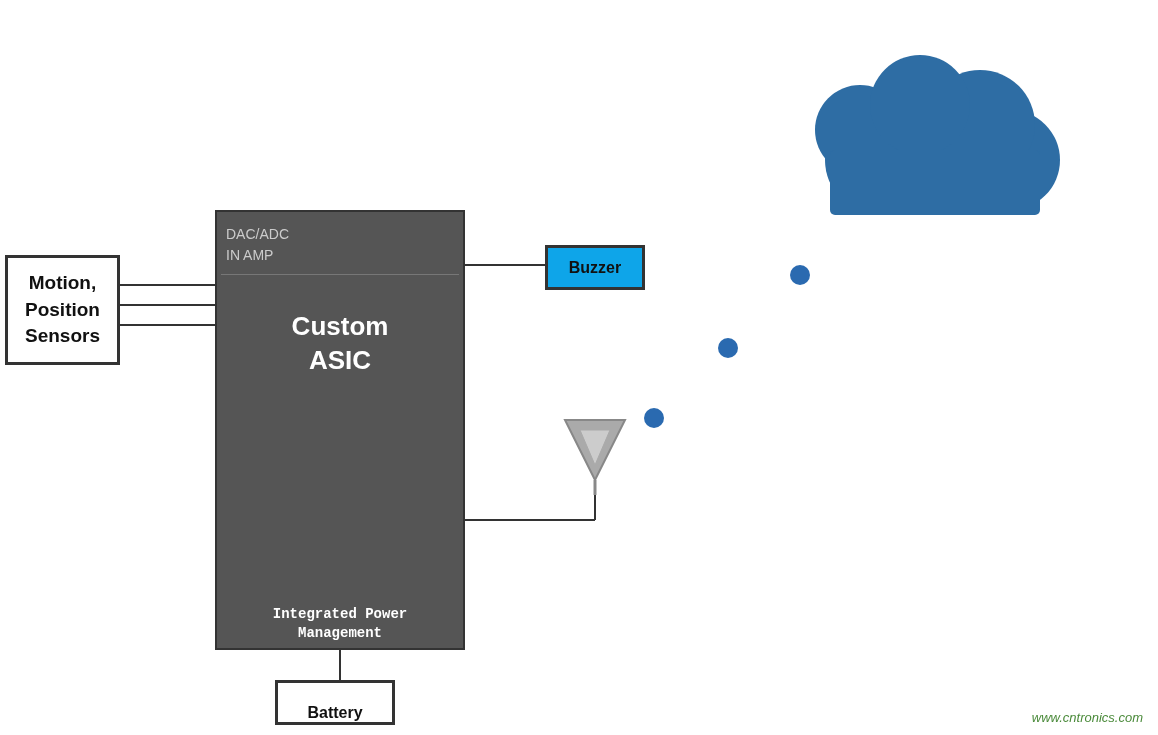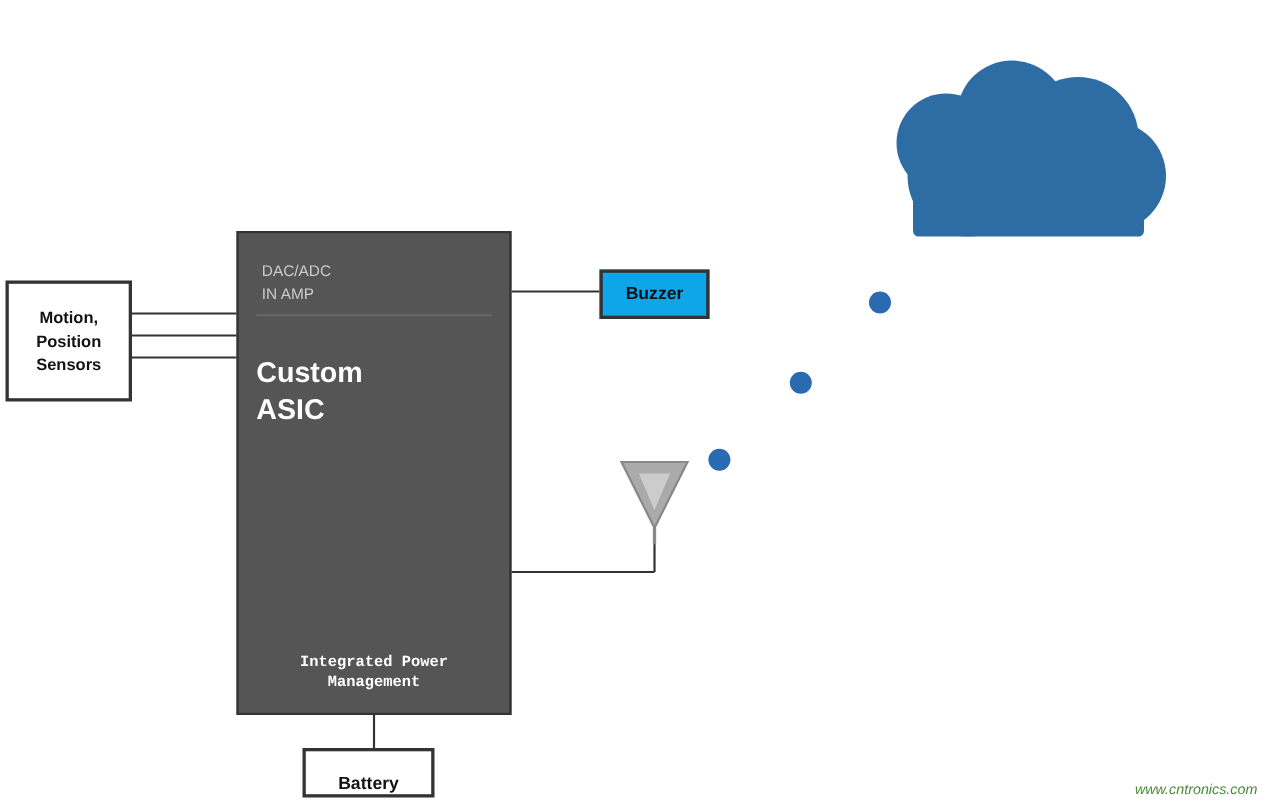--- a/index.html
+++ b/index.html
@@ -44,39 +44,40 @@
     .asic-box {
       position: absolute;
       top: 210px;
       left: 215px;
       width: 250px;
       height: 440px;
       background: #555555;
       border: 2px solid #333;
       display: flex;
       flex-direction: column;
-      padding: 16px;
+      padding: 4px;
     }
 
     .asic-top-section {
       padding: 8px 5px;
       border-bottom: 1px solid #777;
       margin-bottom: 5px;
     }
 
     .dac-adc-text {
       color: #ccc;
       font-size: 14px;
       line-height: 1.5;
     }
 
     .custom-asic-title {
       color: white;
       font-size: 26px;
       font-weight: bold;
+      text-align: center;
       margin: 30px 0 30px 0;
       line-height: 1.3;
     }
 
     .asic-bottom-section {
       margin-top: auto;
       padding-top: 10px;
     }
 
     .temp-sensor-text {
@@ -110,21 +111,21 @@
       left: 5px;
       width: 115px;
       height: 110px;
       background: white;
       border: 3px solid #333;
       display: flex;
       align-items: center;
       justify-content: center;
     }
     .sensors-text {
-      font-size: 15px;
+      font-size: 19px;
       font-weight: bold;
       text-align: center;
       line-height: 1.4;
       color: #111;
     }
 
     
     .buzzer-box {
       position: absolute;
       top: 245px;

